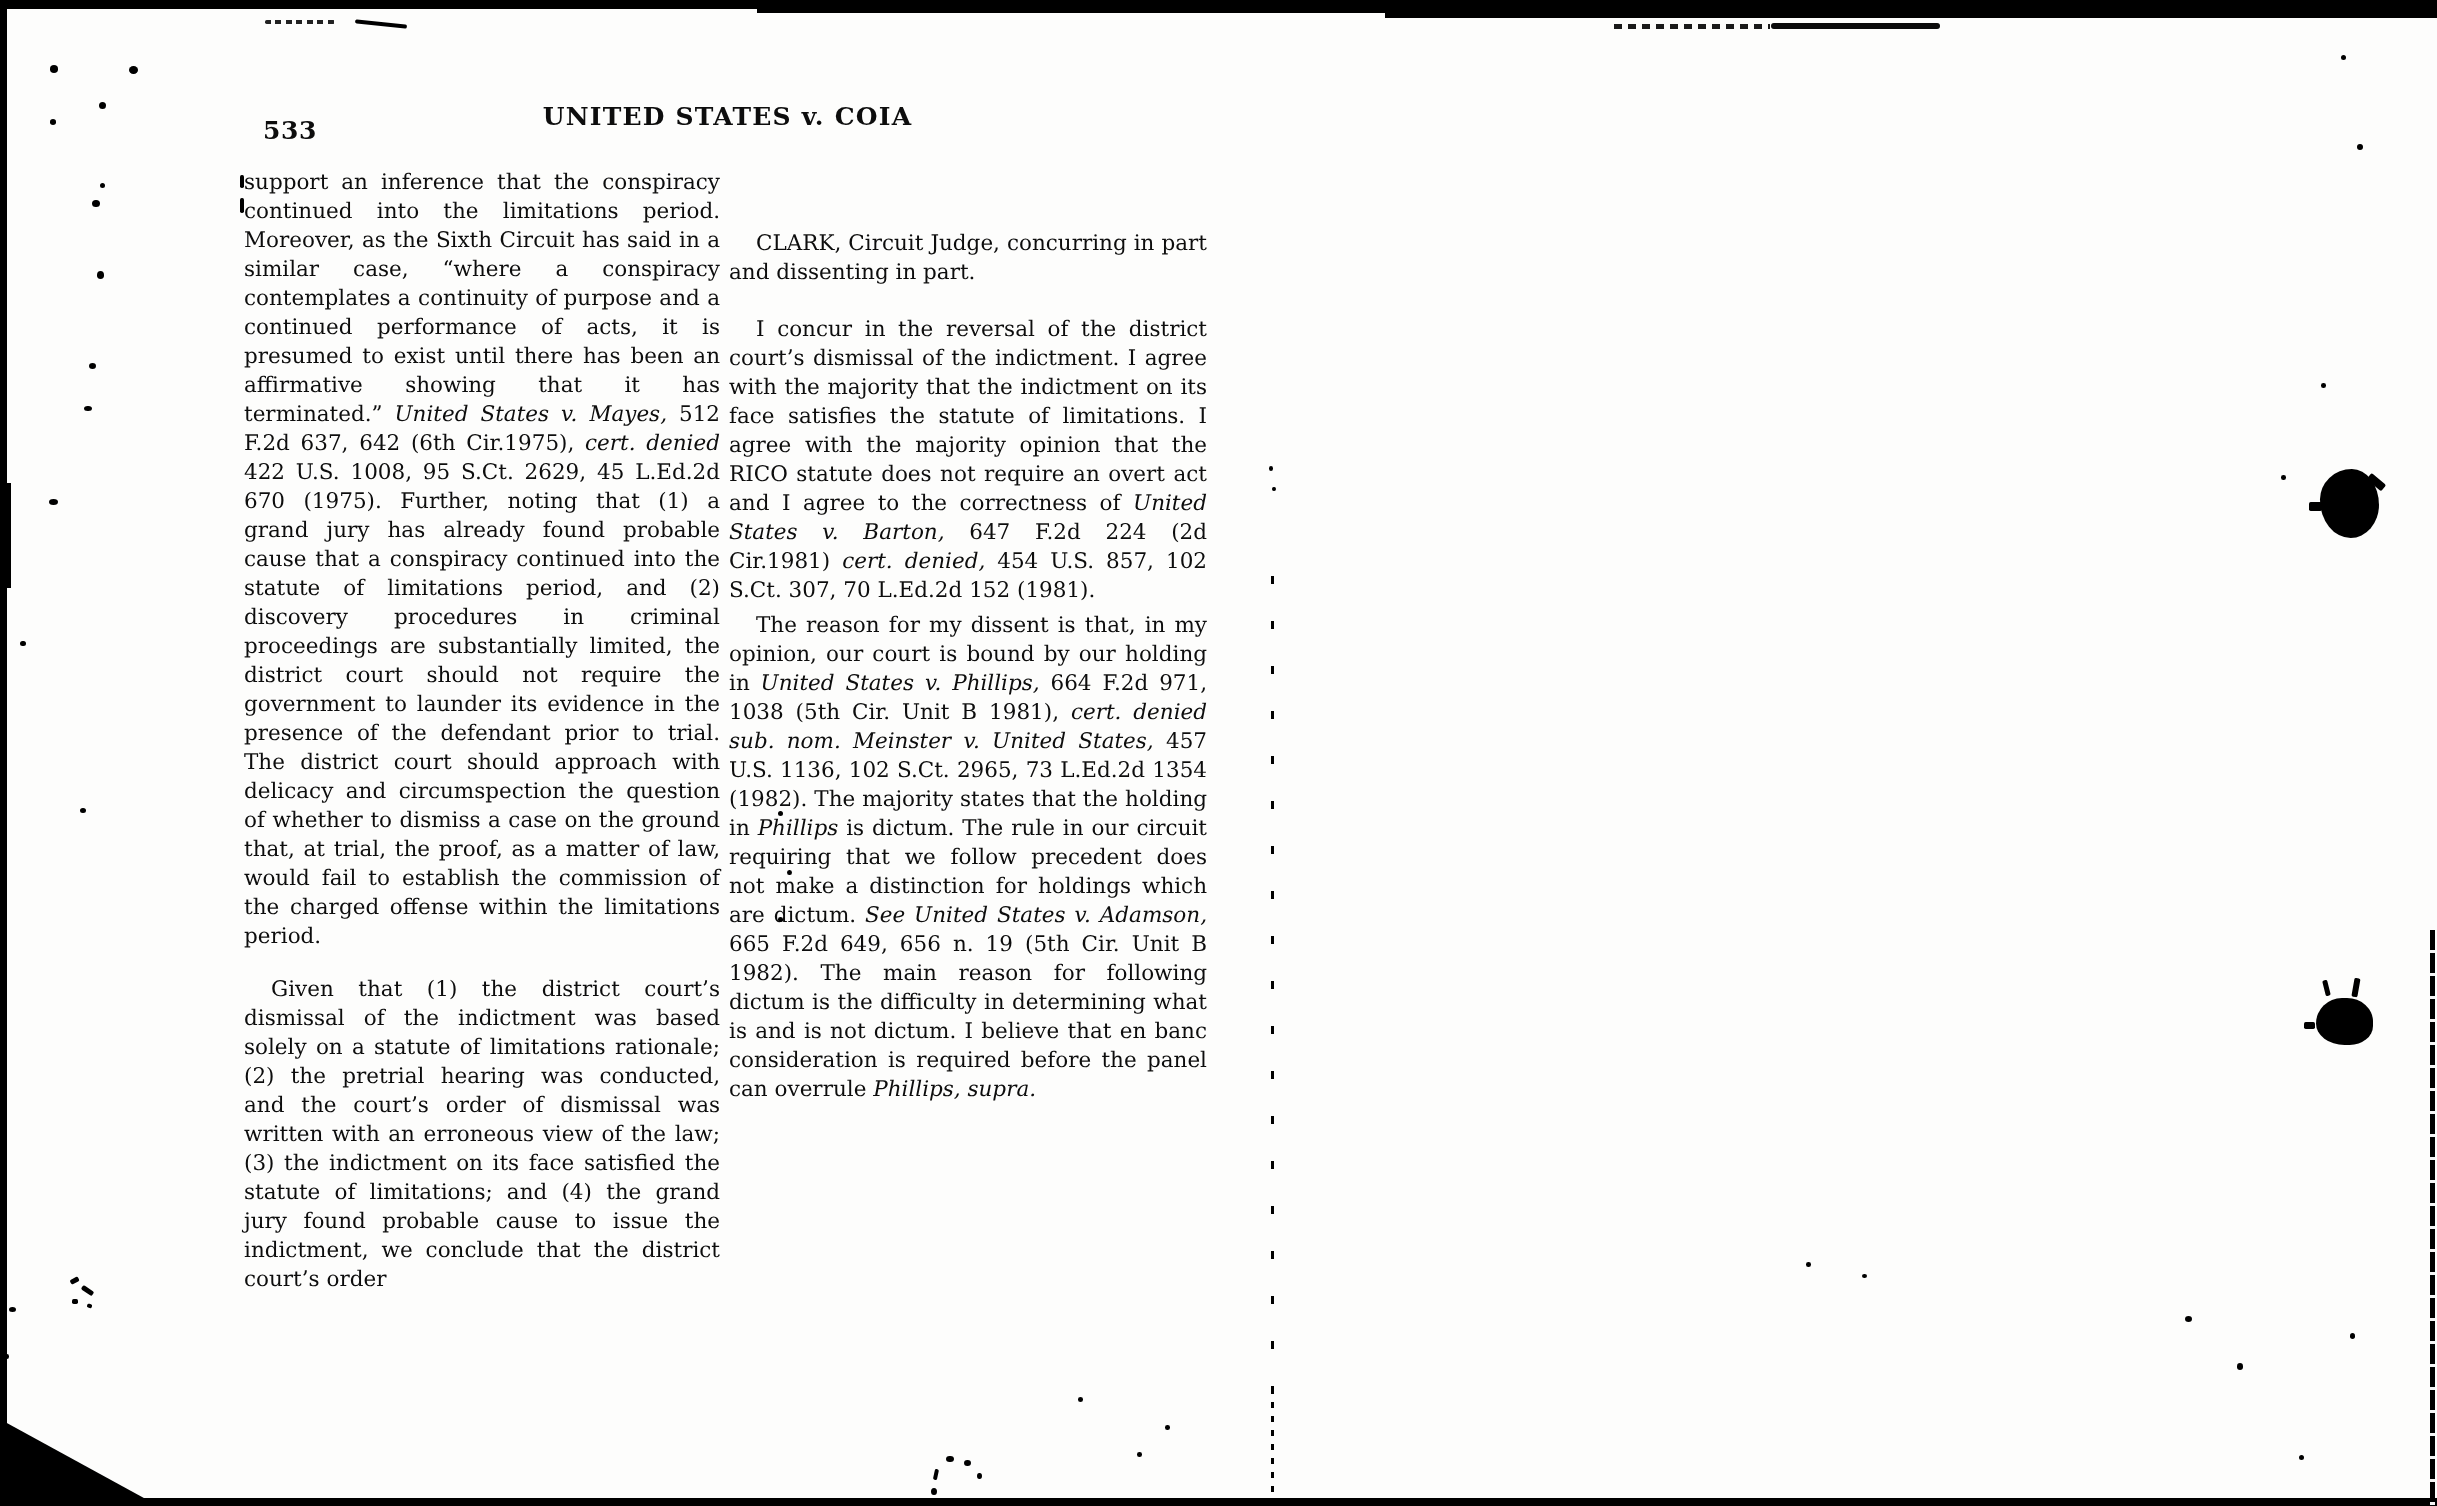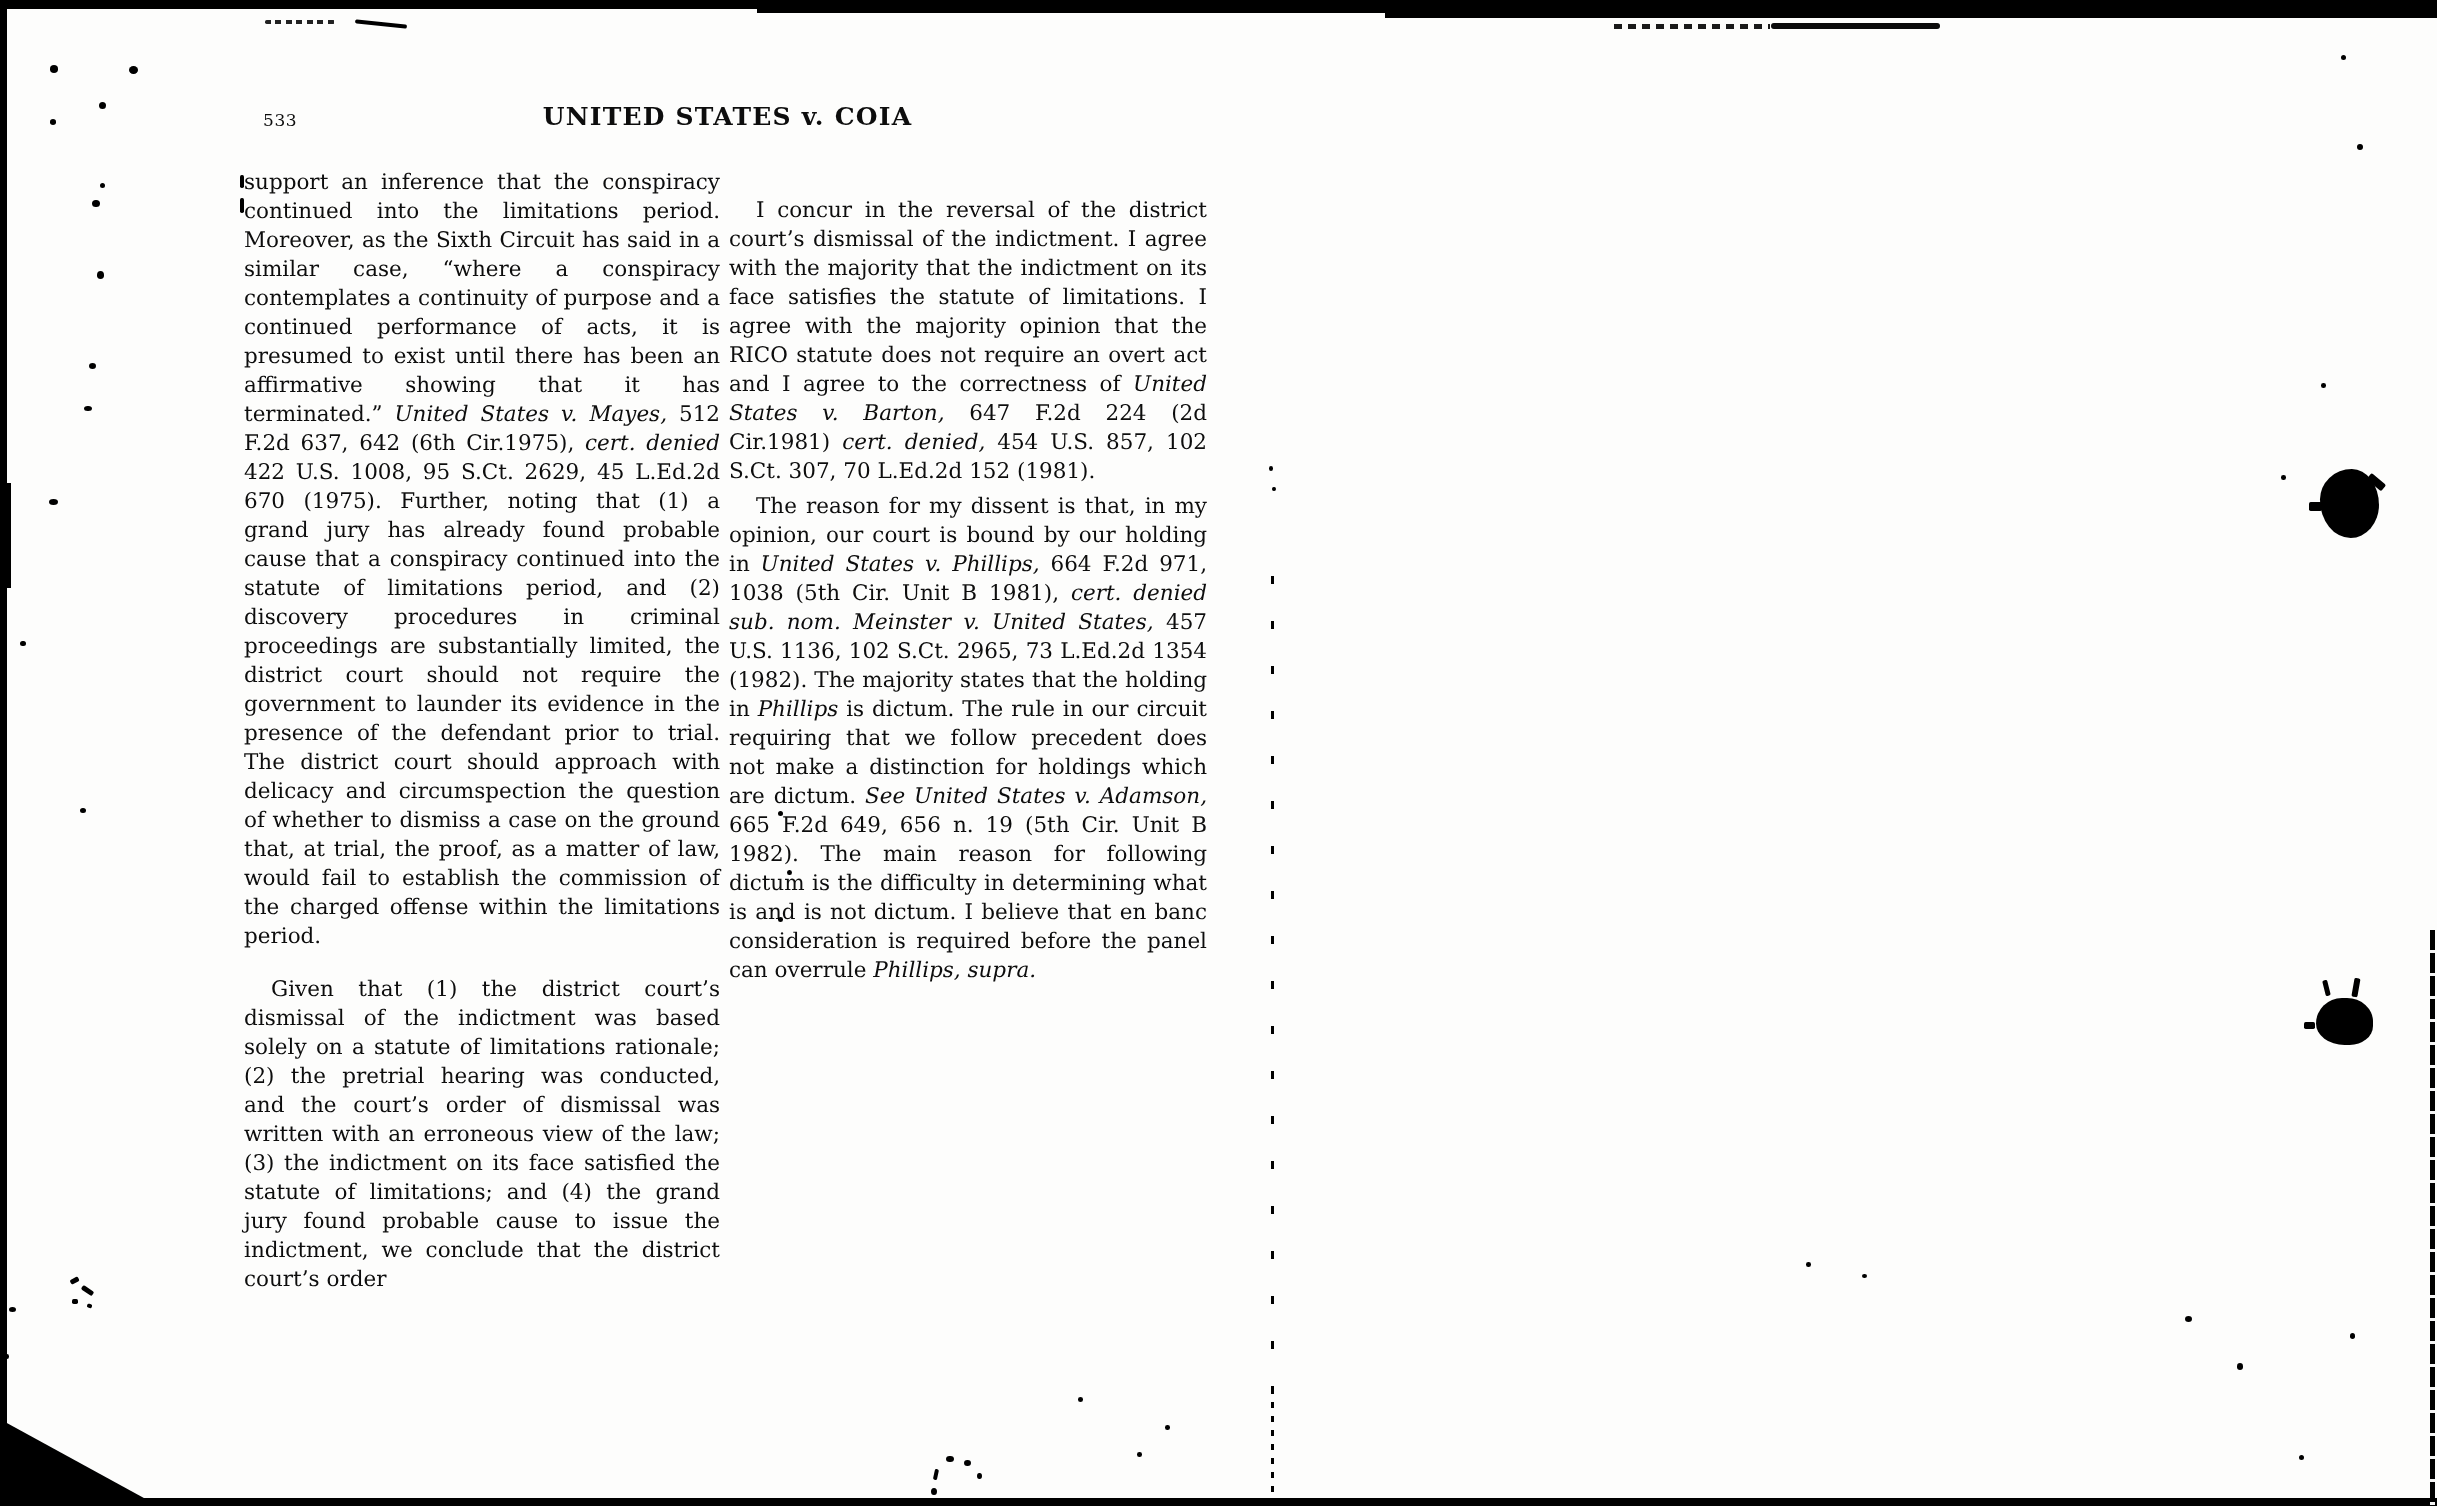--- a/index.html
+++ b/index.html
@@ -9,21 +9,21 @@
     font-family:"DejaVu Serif","Liberation Serif",serif;
   }
   .page { position:absolute; inset:0; background:#fdfdfc; }
 
   
   .edge { position:absolute; background:#000; }
   .wedge { position:absolute; left:0; bottom:5.8px; width:148px; height:81px;
            background:#000; clip-path:polygon(0 0,0 100%,100% 100%); }
 
   
-  .pageno { position:absolute; left:263px; top:110px; font-size:17px; font-weight:normal; letter-spacing:0.6px; }
+  .pageno { position:absolute; left:263px; top:116px; font-size:25px; font-weight:bold; letter-spacing:0.6px; }
   .title  { position:absolute; left:477px; top:102px; width:501px; text-align:center;
             font-size:25px; font-weight:bold; letter-spacing:1.2px; white-space:nowrap; }
 
   
   .col { position:absolute; top:168px; text-align:justify; font-size:21.5px; line-height:29px;
          text-rendering:geometricPrecision; }
   .col-left  { left:244px;  width:476px; }
   .col-right { left:729px; width:478px; }
   .col p { margin:0; }
   .col p.indent { text-indent:27px; }
@@ -63,20 +63,21 @@
   <div class="right-line"></div>
 
   <div class="pageno">533</div>
   <div class="title">UNITED STATES v. COIA</div>
 
   <div class="col col-left">
       <p class=""><span>support an inference that the conspiracy continued into the limitations period.  Moreover, as the Sixth Circuit has said in a similar case, “where a conspiracy contemplates a continuity of purpose and a continued performance of acts, it is presumed to exist until there has been an affirmative showing that it has terminated.”  </span><i>United States v. Mayes,</i><span> 512 F.2d 637, 642 (6th Cir.1975), </span><i>cert. denied</i><span> 422 U.S. 1008, 95 S.Ct. 2629, 45 L.Ed.2d 670 (1975).  Further, noting that (1) a grand jury has already found probable cause that a conspiracy continued into the statute of limitations period, and (2) discovery procedures in criminal proceedings are substantially limited, the district court should not require the government to launder its evidence in the presence of the defendant prior to trial.  The district court should approach with delicacy and circumspection the question of whether to dismiss a case on the ground that, at trial, the proof, as a matter of law, would fail to establish the commission of the charged offense within the limitations period.</span></p>
       <p class="indent gap-tiny"><span>Given that (1) the district court’s dismissal of the indictment was based solely on a statute of limitations rationale; (2) the pretrial hearing was conducted, and the court’s order of dismissal was written with an erroneous view of the law; (3) the indictment on its face satisfied the statute of limitations; and (4) the grand jury found probable cause to issue the indictment, we conclude that the district court’s order</span></p>
     </div>
   <div class="col col-right">
+      <p class="indent gap-large"><span>CLARK, Circuit Judge, concurring in part and dissenting in part.</span></p>
       <p class="indent gap-med"><span>I concur in the reversal of the district court’s dismissal of the indictment.  I agree with the majority that the indictment on its face satisfies the statute of limitations.  I agree with the majority opinion that the RICO statute does not require an overt act and I agree to the correctness of </span><i>United States v. Barton,</i><span> 647 F.2d 224 (2d Cir.1981) </span><i>cert. denied,</i><span> 454 U.S. 857, 102 S.Ct. 307, 70 L.Ed.2d 152 (1981).</span></p>
       <p class="indent gap-small"><span>The reason for my dissent is that, in my opinion, our court is bound by our holding in </span><i>United States v. Phillips,</i><span> 664 F.2d 971, 1038 (5th Cir. Unit B 1981), </span><i>cert. denied sub. nom. Meinster v. United States,</i><span> 457 U.S. 1136, 102 S.Ct. 2965, 73 L.Ed.2d 1354 (1982).  The majority states that the holding in </span><i>Phillips</i><span> is dictum.  The rule in our circuit requiring that we follow precedent does not make a distinction for holdings which are dictum.  </span><i>See United States v. Adamson,</i><span> 665 F.2d 649, 656 n. 19 (5th Cir. Unit B 1982).  The main reason for following dictum is the difficulty in determining what is and is not dictum.  I believe that en banc consideration is required before the panel can overrule </span><i>Phillips, supra.</i></p>
     </div>
 
   <div class="gutter-dashes"></div>
   <div class="gutter-dense"></div>
 
   <div class="smudge-a"></div>
   <div class="smudge-b"></div>
 

